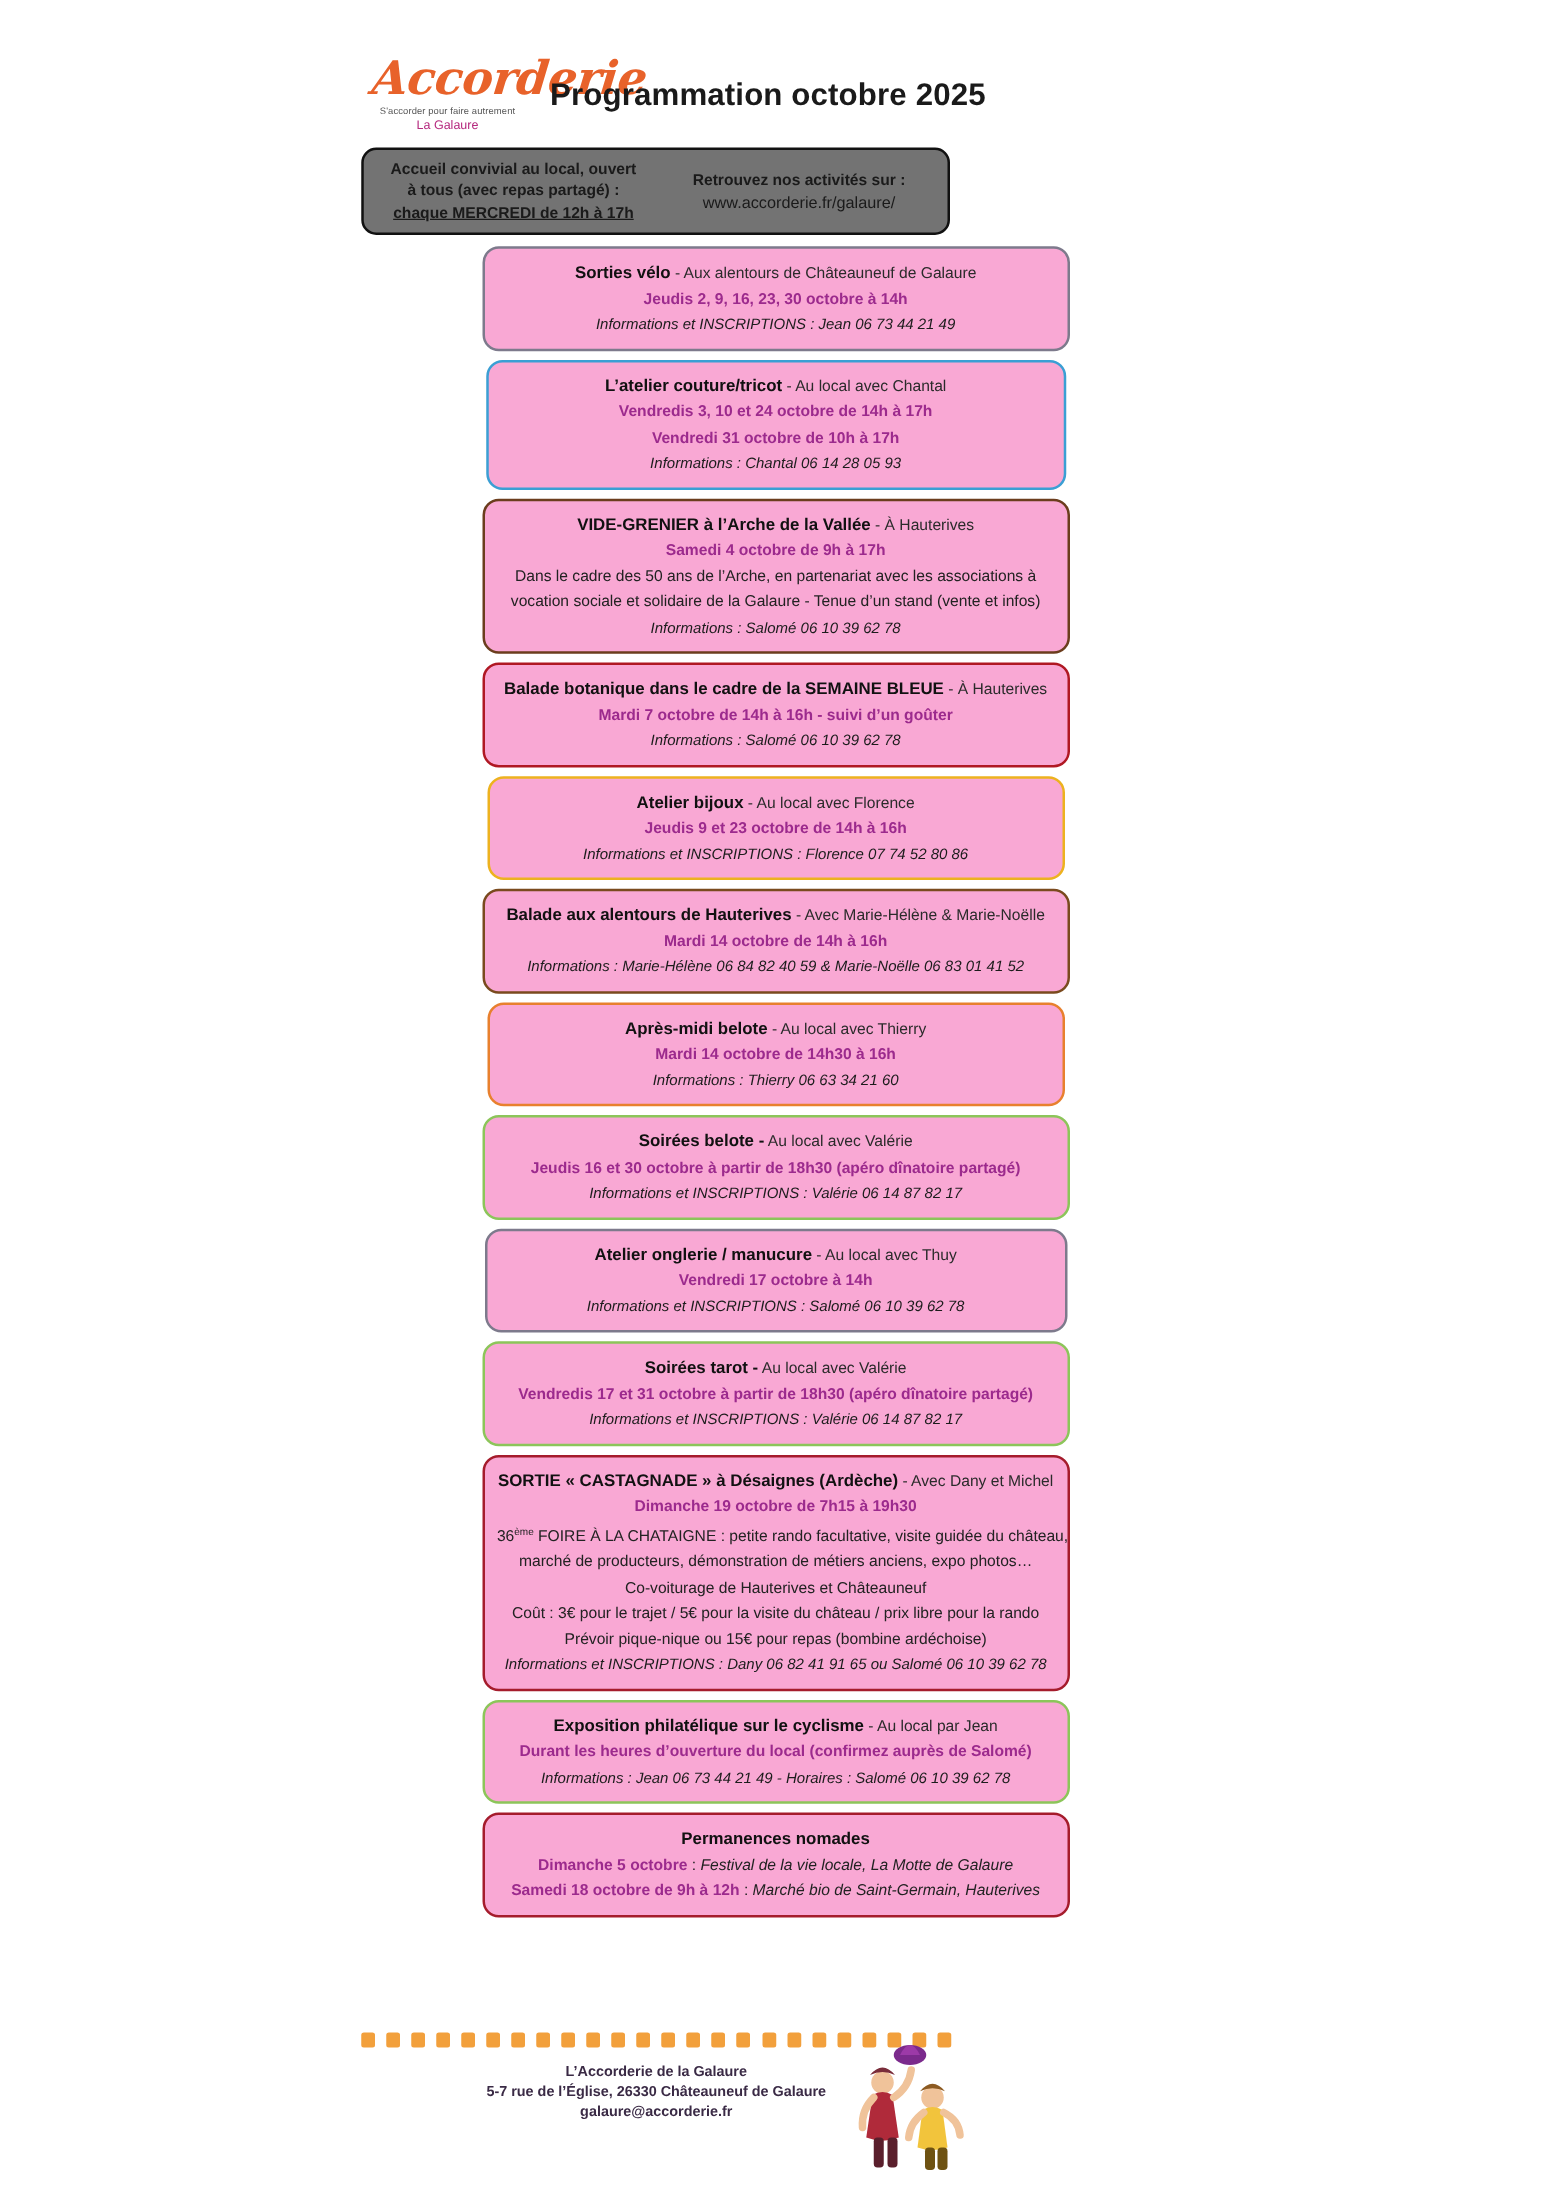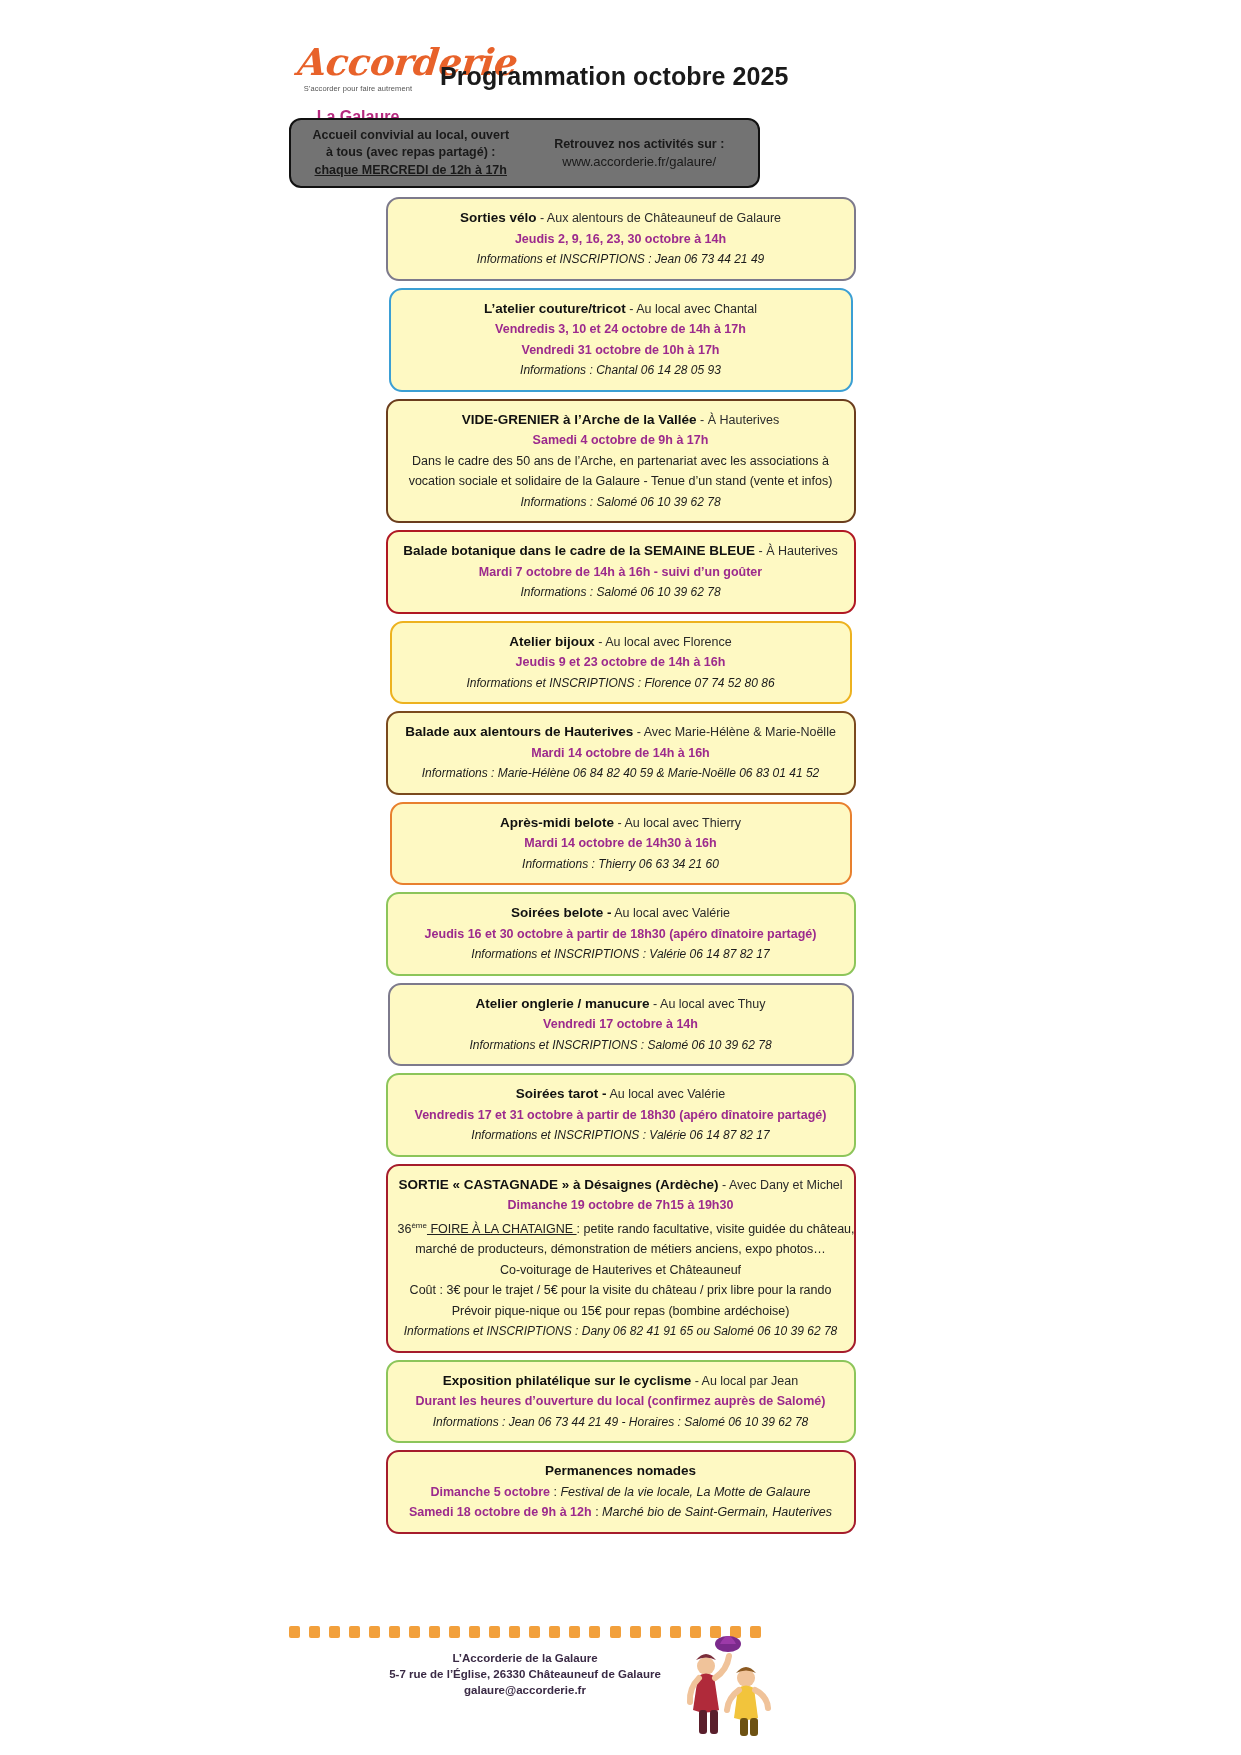--- a/index.html
+++ b/index.html
@@ -53,24 +53,24 @@
 
   .logo-tagline {
     font-size: 7.5px;
     color: #555;
     letter-spacing: 0.1px;
     margin-top: 2px;
     white-space: nowrap;
   }
 
   .logo-sub {
-    font-size: 16px;
-    font-weight: bold;
+    font-size: 10px;
+    font-weight: normal;
     color: #b5297e;
-    margin-top: 15px;
+    margin-top: 2px;
   }
 
   .header-title {
     position: absolute;
     left: 440px;
     top: 20px;
     font-size: 25px;
     font-weight: bold;
     color: #1a1a1a;
     letter-spacing: 0.1px;
@@ -118,21 +118,21 @@
     top: 197px;
     width: 1241px;
   }
 
   .card {
     position: relative;
     margin: 0 auto 7px auto;
     border-width: 2px;
     border-style: solid;
     border-radius: 13px;
-    background: #fef9c3;
+    background: #f9a8d4;
     padding: 9px 10px 9px 10px;
     text-align: center;
   }
 
   .card-line {
     line-height: 20.5px;
     white-space: nowrap;
   }
 
   .l-title {
@@ -167,21 +167,21 @@
   }
 
   .l-perm {
     font-size: 12.5px;
     color: #222;
   }
   .l-perm .pdate { font-weight: bold; color: #9c2a8d; }
   .l-perm .pitalic { font-style: italic; }
 
   .sup { font-size: 8px; vertical-align: super; }
-  .u { text-decoration: underline; }
+  .u { }
 
   
   .footer {
     position: absolute;
     left: 0;
     bottom: 0;
     width: 1241px;
     height: 145px;
   }
 

